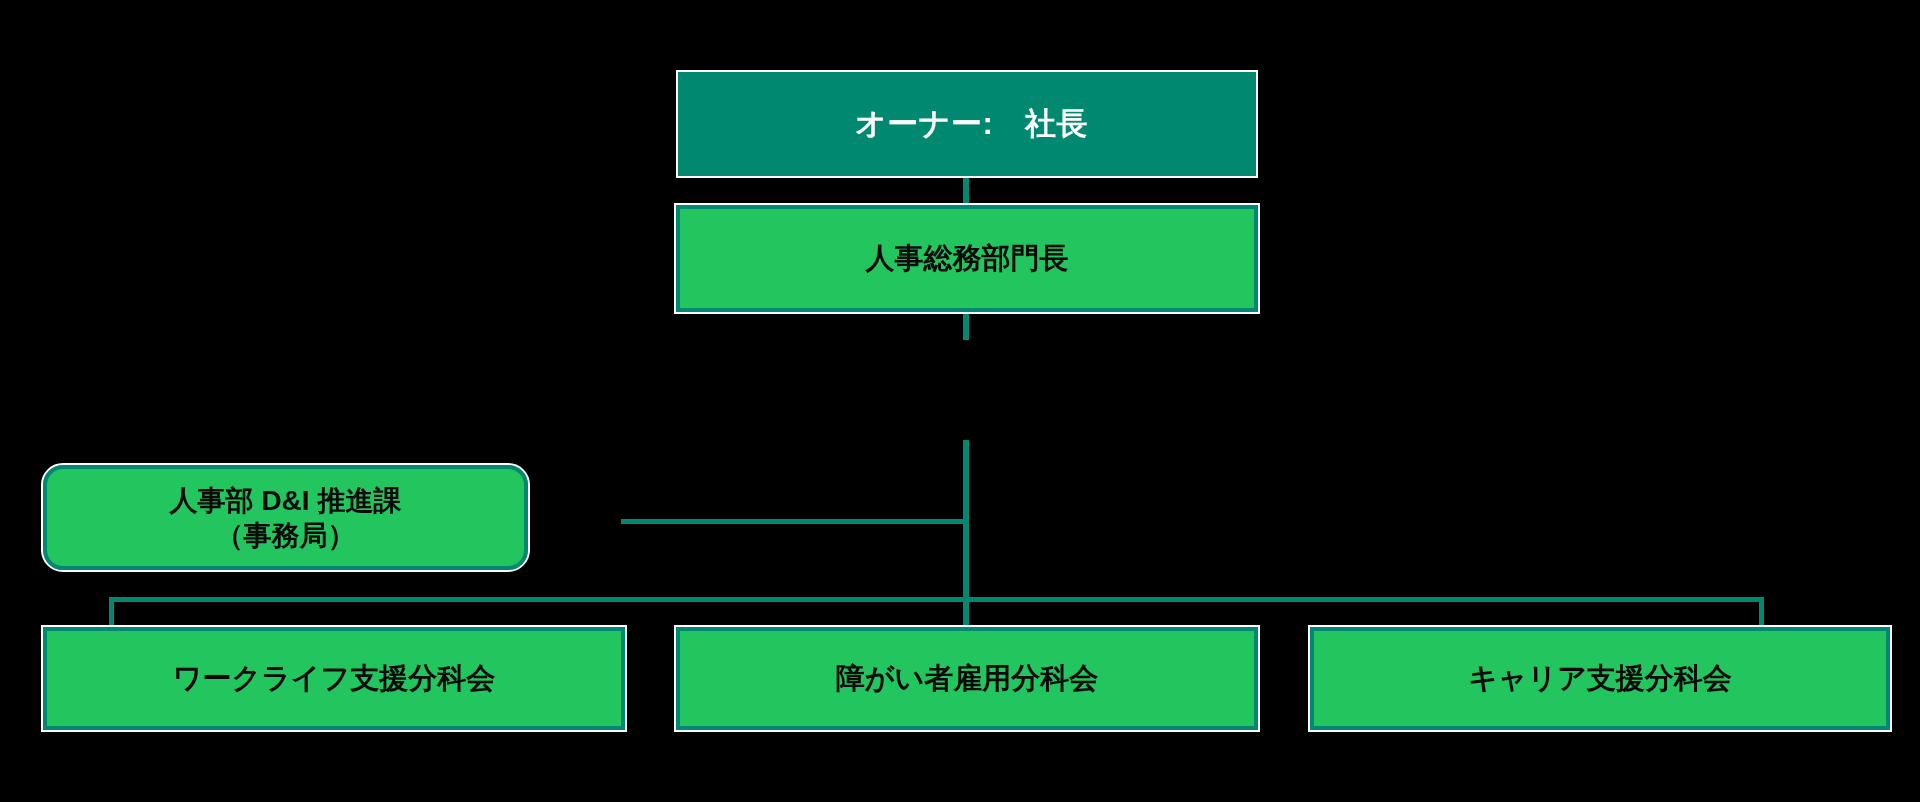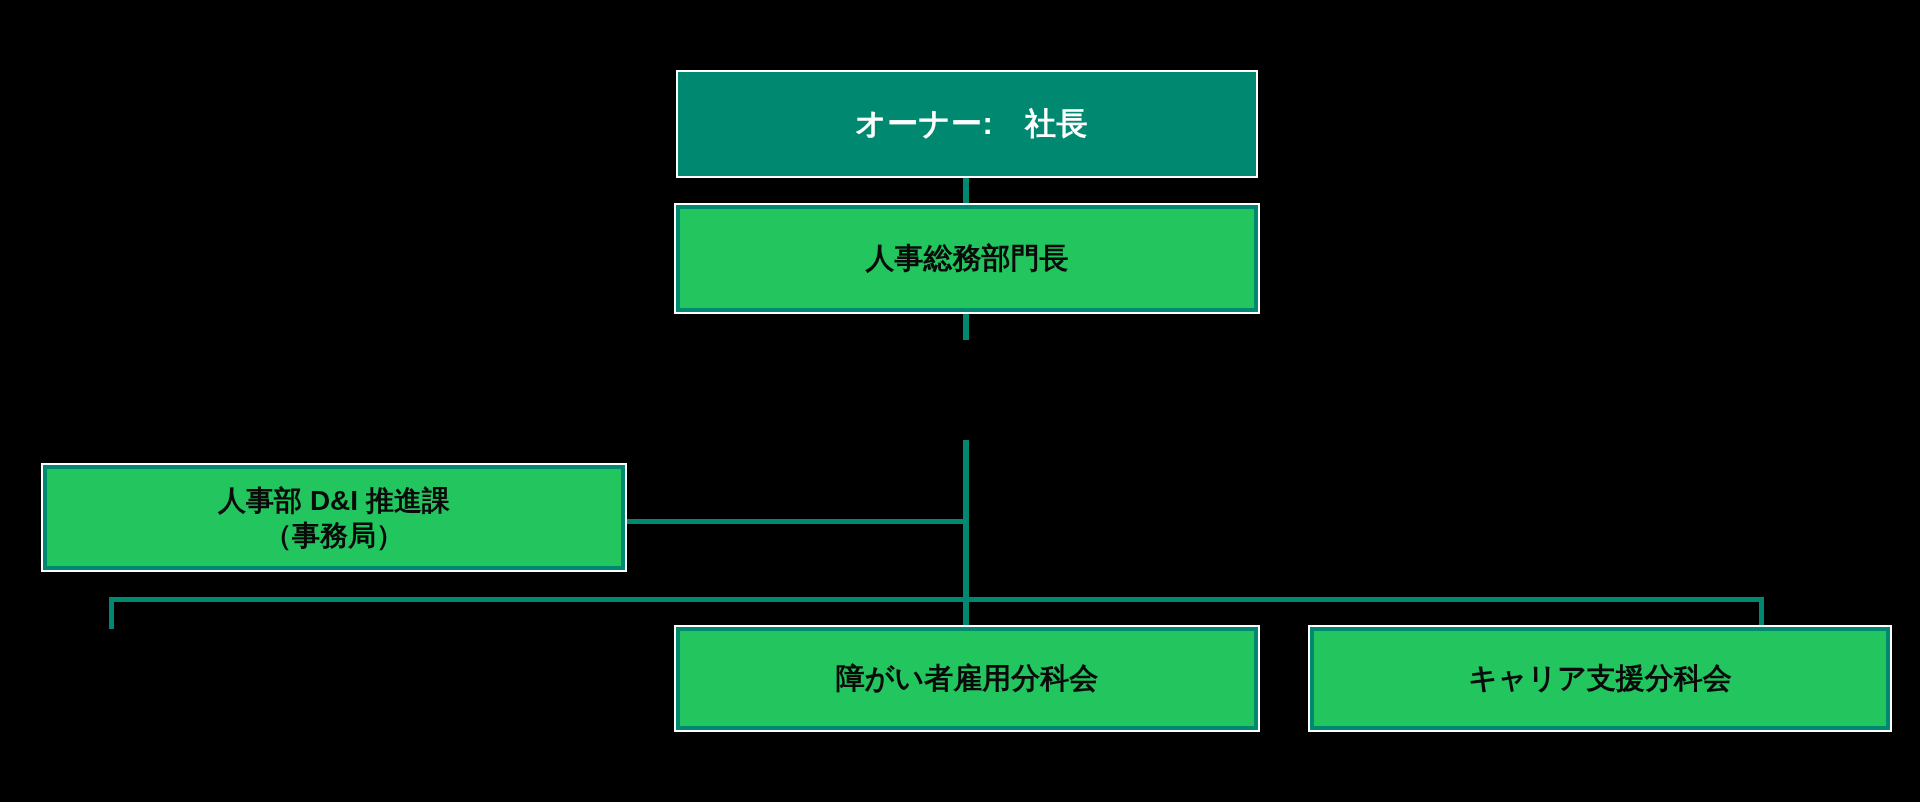--- a/index.html
+++ b/index.html
@@ -87,25 +87,28 @@
 
   <div class="node node--root" style="left:676px; top:70px; width:582px; height:108px;padding-left:9px;">
     <span class="node-label">オーナー:　社長</span>
   </div>
 
   <div class="node node--plain" style="left:676px; top:205px; width:582px; height:107px;">
     <span class="node-label">人事総務部門長</span>
   </div>
 
 
-  <div class="node node--plain node--secretariat" style="left:43px; top:465px; width:582px; height:105px;">
+  <div class="node node--plain node--secretariat" style="left:43px; top:465px; width:485px; height:105px;border-radius:20px;">
     <span class="node-label">人事部 D&amp;I 推進課
 （事務局）</span>
   </div>
 
+  <div class="node node--plain" style="left:43px; top:627px; width:582px; height:103px;">
+    <span class="node-label">ワークライフ支援分科会</span>
+  </div>
 
   <div class="node node--plain" style="left:676px; top:627px; width:582px; height:103px;">
     <span class="node-label">障がい者雇用分科会</span>
   </div>
 
   <div class="node node--plain" style="left:1310px; top:627px; width:580px; height:103px;">
     <span class="node-label">キャリア支援分科会</span>
   </div>
 
 </div>

